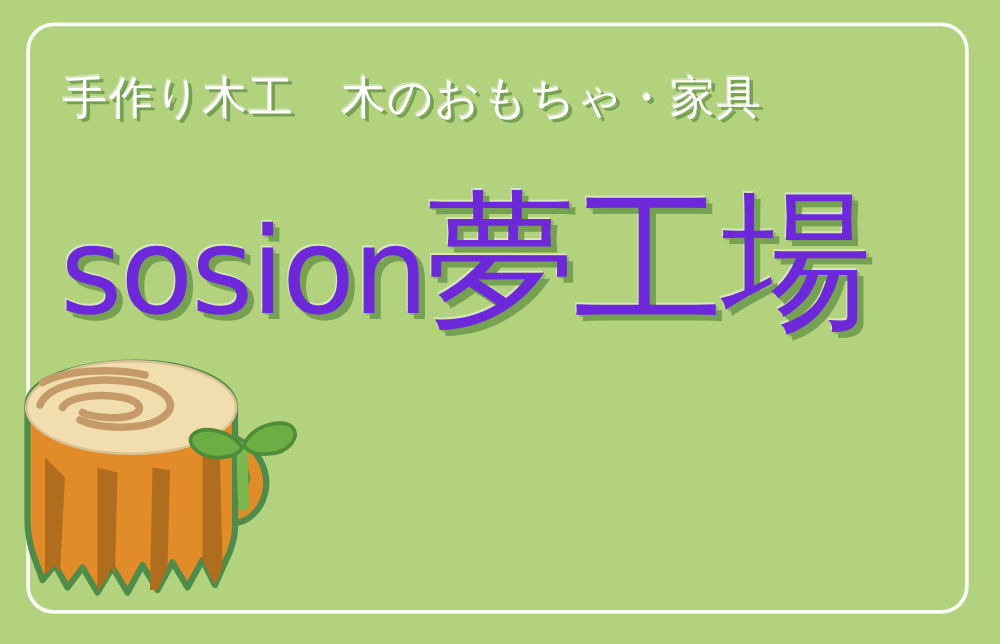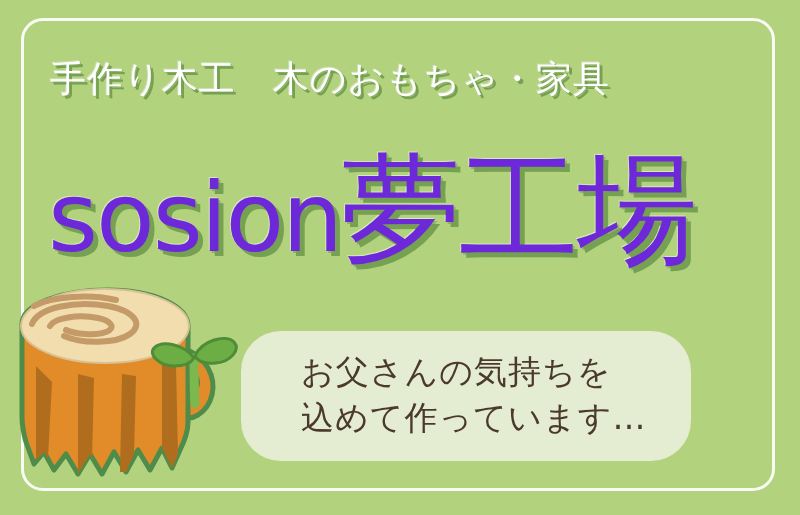--- a/index.html
+++ b/index.html
@@ -145,18 +145,14 @@
       </g>
     </svg>
   </div>
 
   <div id="subtitle">手作り木工　木のおもちゃ・家具</div>
 
   <div id="title">
     <span class="latin">sosion</span><span class="kanji">夢工場</span>
   </div>
 
-  <div id="bubble">
-    <div id="bubble-text">お父さんの気持ちを
-込めて作っています…</div>
-  </div>
 
 </div>
 
 </body></html>

